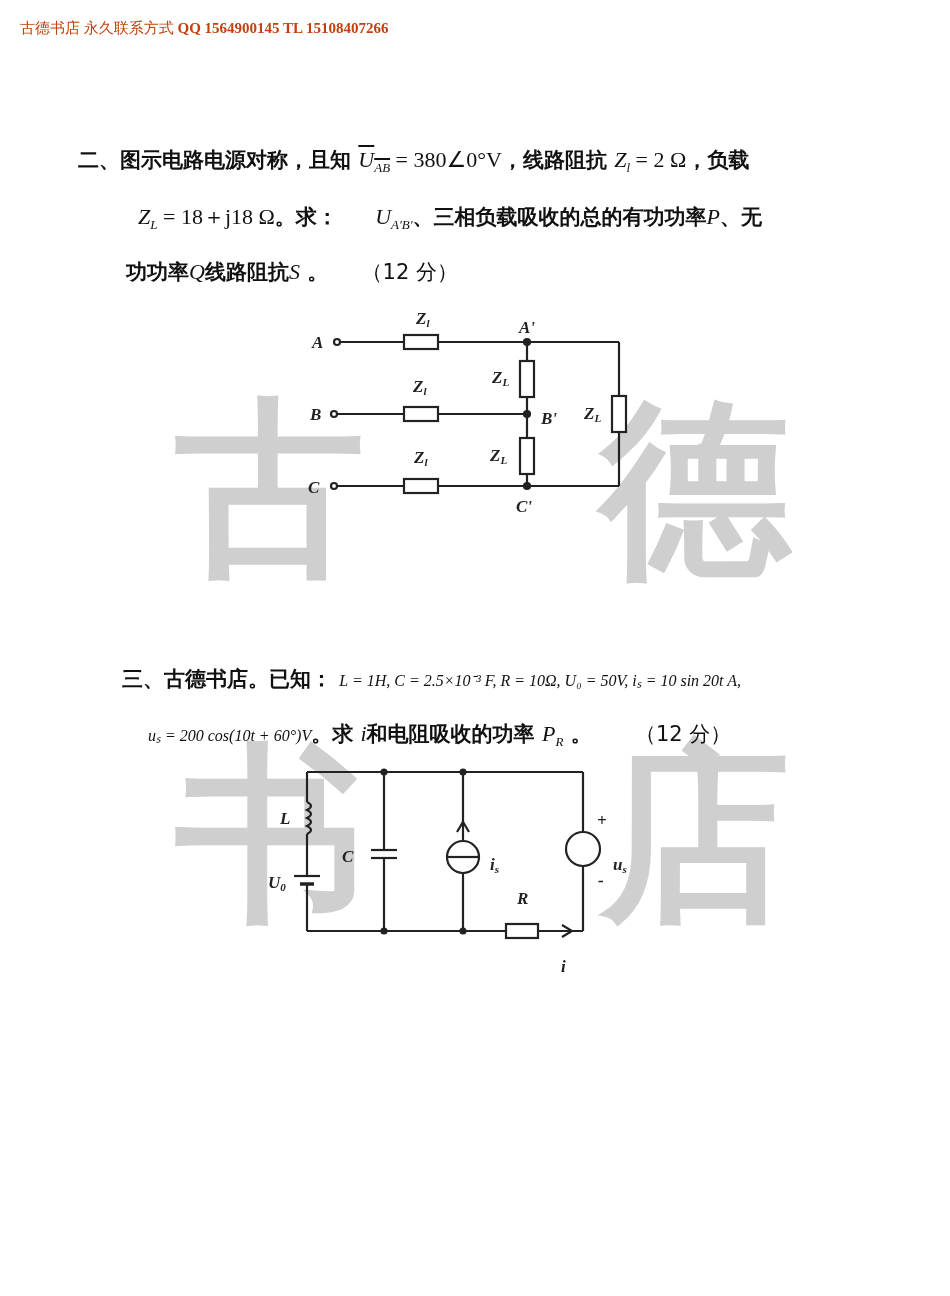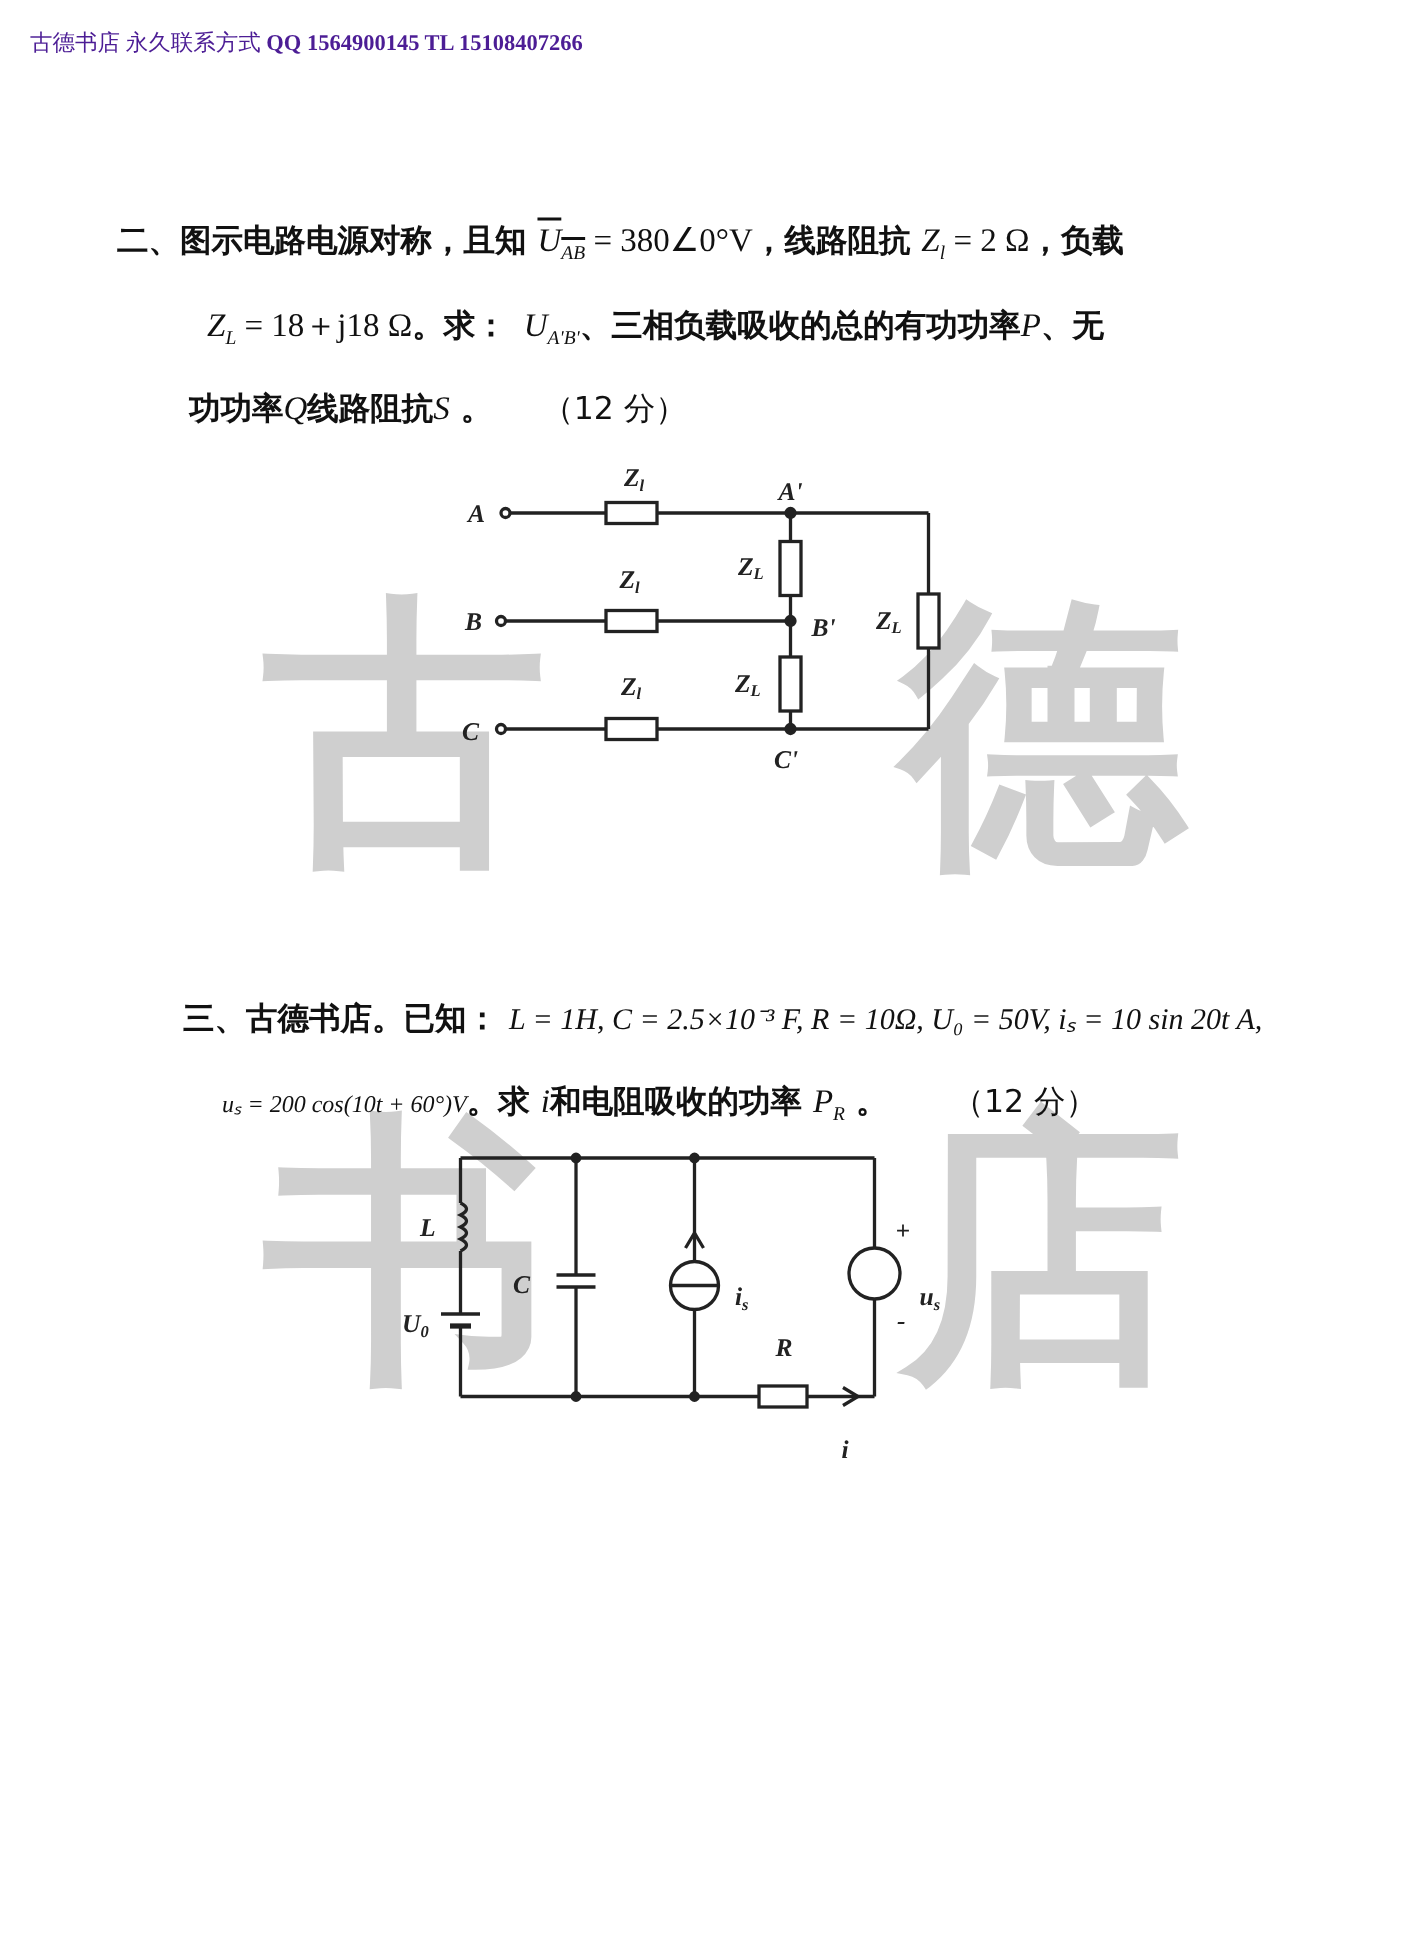--- a/index.html
+++ b/index.html
@@ -1,19 +1,19 @@
 <!DOCTYPE html>
 <html><head>
 <meta charset="utf-8">
 <style>
   html, body { margin:0; padding:0; background:#ffffff; }
   body { width:950px; height:1296px; position:relative; overflow:hidden;
          font-family:"DejaVu Serif", serif; color:#111; }
   .header { position:absolute; left:20px; top:19px; font-family:"Liberation Serif", serif;
-            font-size:15px; color:#4c1d95; white-space:nowrap; }
+            font-size:15px; color:#c2410c; white-space:nowrap; }
   .header .hb { font-weight:bold; }
   .watermark { position:absolute; font-family:"DejaVu Sans", sans-serif; font-weight:bold;
                color:#cfcfcf; font-size:190px; line-height:1; z-index:0; }
   .line { position:absolute; font-size:21px; font-weight:bold; white-space:nowrap; z-index:2;
           font-family:"DejaVu Sans", sans-serif; }
   .math { font-family:"Liberation Serif", serif; font-style:italic; font-weight:normal; font-size:22px; }
   .mathn { font-family:"Liberation Serif", serif; font-weight:normal; font-size:22px; }
   sub { font-size:13px; }
   svg.circ { position:absolute; z-index:2; }
   svg text { font-family:"Liberation Serif", serif; font-style:italic; font-weight:bold; }
@@ -32,21 +32,21 @@
 <div class="watermark" style="left:600px; top:740px;">店</div>
 
 <div class="line" style="left:78px; top:146px;text-align:center;">
   <span>二、</span><span>图示电路电源对称，且知</span>
   <span class="math" style="text-decoration:overline;"><span>U</span><sub>AB</sub></span><span class="mathn"> = 380∠0°V</span><span>，线路阻抗</span>
   <span class="math"><span>Z</span><sub>l</sub></span><span class="mathn"> = 2 Ω</span><span>，负载</span>
 </div>
 
 <div class="line" style="left:138px; top:202px;">
   <span class="math"><span>Z</span><sub>L</sub></span><span class="mathn"> = 18＋j18 Ω</span><span>。求：</span>
-  <span class="math" style="margin-left:4px;"><span>U</span><sub>A'B'</sub></span><span>、三相负载吸收的总的有功功率</span><span class="math">P</span><span>、无</span>
+  <span class="math" style="margin-left:30px;"><span>U</span><sub>A'B'</sub></span><span>、三相负载吸收的总的有功功率</span><span class="math">P</span><span>、无</span>
 </div>
 
 <div class="line" style="left:126px; top:258px;">
   <span>功功率</span><span class="math">Q</span><span>线路阻抗</span><span class="math">S</span><span> 。</span>
   <span style="margin-left:26px; font-weight:normal;">（12 分）</span>
 </div>
 
 <svg class="circ" width="950" height="1296" viewBox="0 0 950 1296" style="left:0; top:0;" fill="none" stroke="#222" stroke-width="2.2">
 
   <circle cx="337" cy="342" r="3" fill="#fff"></circle>
@@ -88,21 +88,21 @@
     <text x="413" y="392">Z<tspan font-size="11" dy="3">l</tspan></text>
     <text x="414" y="463">Z<tspan font-size="11" dy="3">l</tspan></text>
     <text x="492" y="383">Z<tspan font-size="11" dy="3">L</tspan></text>
     <text x="490" y="461">Z<tspan font-size="11" dy="3">L</tspan></text>
     <text x="584" y="419">Z<tspan font-size="11" dy="3">L</tspan></text>
   </g>
 </svg>
 
 <div class="line" style="left:122px; top:665px;">
   <span>三、</span><span>古德书店。已知：</span>
-  <span class="math" style="font-size:20px;">L = 1H, C = 2.5×10⁻³ F, R = 10Ω, U₀ = 50V, iₛ = 10 sin 20t A,</span>
+  <span class="math" style="font-size:16px;">L = 1H, C = 2.5×10⁻³ F, R = 10Ω, U₀ = 50V, iₛ = 10 sin 20t A,</span>
 </div>
 
 <div class="line" style="left:148px; top:720px;">
   <span class="math" style="font-size:16px;">uₛ = 200 cos(10t + 60°)V</span><span>。求</span>
   <span class="math">i</span><span>和电阻吸收的功率</span>
   <span class="math"><span>P</span><sub>R</sub></span><span> 。</span>
   <span style="margin-left:36px; font-weight:normal;">（12 分）</span>
 </div>
 
 <svg class="circ" width="950" height="1296" viewBox="0 0 950 1296" style="left:0; top:0;" fill="none" stroke="#222" stroke-width="2.2">

